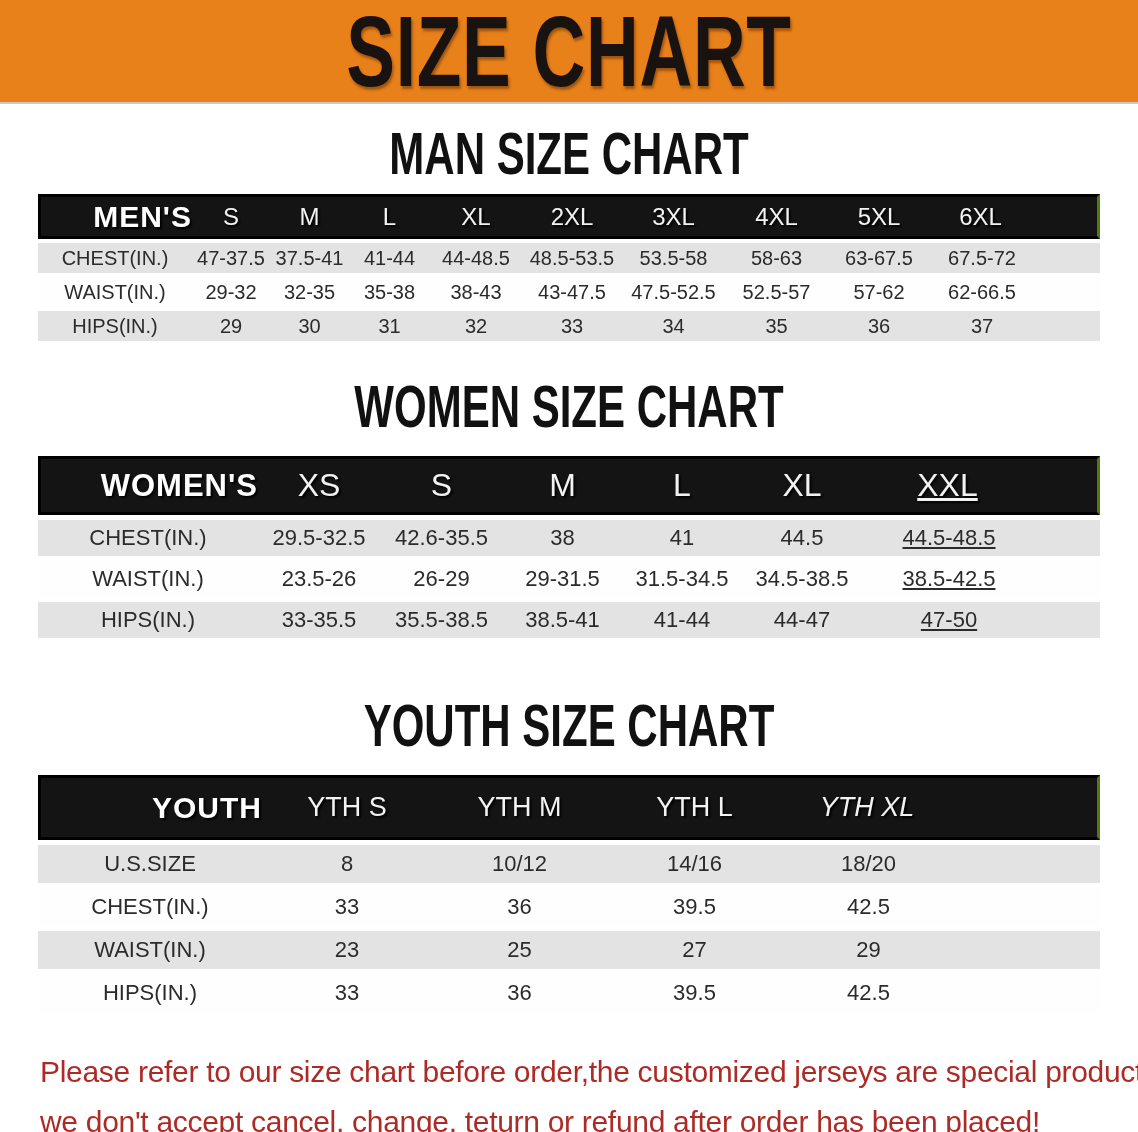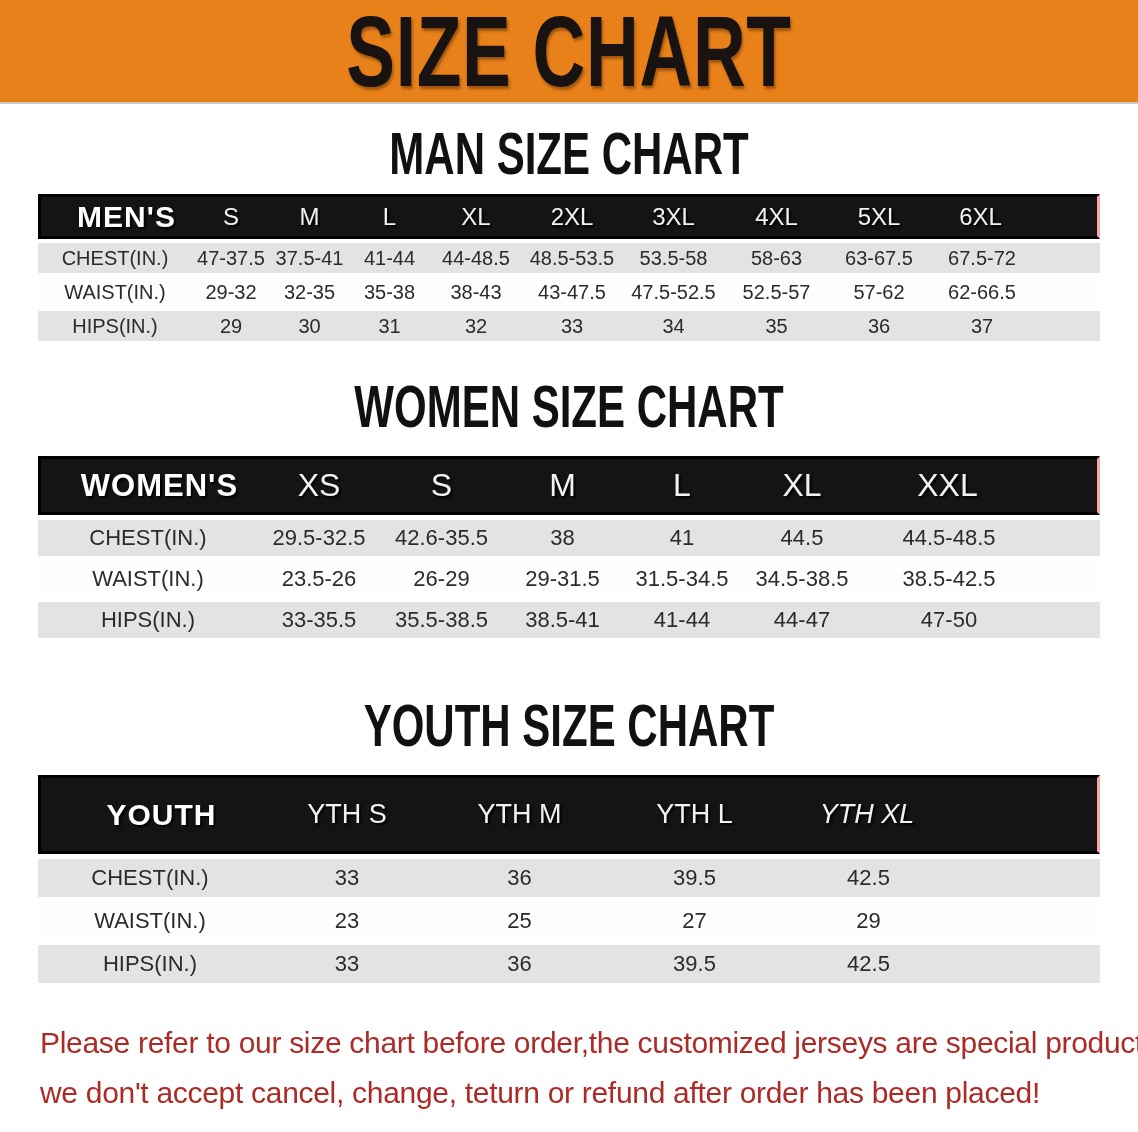--- a/index.html
+++ b/index.html
@@ -65,24 +65,24 @@
     background: #141414;
     color: #f2f2f2;
     border-top: 3px solid #000;
     border-bottom: 3px solid #000;
     font-weight: 500;
     text-shadow: 2px 2px 2px rgba(0,0,0,0.9);
     white-space: nowrap;
     overflow: visible;
   }
   table.t thead th:first-child { border-left: 3px solid #000; }
-  table.t thead th:last-child  { border-right: 3px solid #fca5a5; }
+  table.t thead th:last-child  { border-right: 3px solid #4d7c0f; }
 
   table.t thead th.lbl {
-    text-align: center;
+    text-align: right;
     padding-left: 20px;
     font-weight: bold;
     color: #ffffff;
     letter-spacing: 1px;
   }
 
   table.t tbody td {
     color: #2b2b2b;
     white-space: nowrap;
     vertical-align: middle;
@@ -102,24 +102,24 @@
   .t-men th:last-child, .t-men td:last-child { padding-right: 66px; }
 
   
   .t-women thead th { height: 59px; font-size: 32px; }
   .t-women thead th.lbl { font-size: 31px; }
   .t-women tbody td { height: 36px; font-size: 22px; }
   .t-women th:nth-child(1){ width:220px; } .t-women th:nth-child(2){ width:122px; }
   .t-women th:nth-child(3){ width:123px; } .t-women th:nth-child(4){ width:119px; }
   .t-women th:nth-child(5){ width:120px; } .t-women th:nth-child(6){ width:120px; }
   .t-women th:nth-child(7){ width:238px; }
-  .t-women th:last-child, .t-women td:last-child { padding-right: 64px; }
-
-  
-  .t-youth thead th { height: 79px; font-size: 27px; }
+  .t-women th:last-child, .t-women td:last-child { padding-right: 64px; text-decoration: underline; }
+
+  
+  .t-youth thead th { height: 65px; font-size: 27px; }
   .t-youth thead th.lbl { font-size: 30px; }
   .t-youth tbody td { height: 38px; font-size: 22px; }
   .t-youth th:nth-child(1){ width:224px; } .t-youth th:nth-child(2){ width:170px; }
   .t-youth th:nth-child(3){ width:175px; } .t-youth th:nth-child(4){ width:175px; }
   .t-youth th:nth-child(5){ width:318px;font-style:italic; }
   .t-youth th:last-child, .t-youth td:last-child { padding-right: 145px; }
 
   
   .note {
     margin: 30px 38px 0 40px;
@@ -248,20 +248,27 @@
         <tr>
           <th class="lbl">YOUTH</th>
           <th>YTH S</th>
           <th>YTH M</th>
           <th>YTH L</th>
           <th>YTH XL</th>
         </tr>
       </thead>
     <tbody>
         <tr>
+          <td>U.S.SIZE</td>
+          <td>8</td>
+          <td>10/12</td>
+          <td>14/16</td>
+          <td>18/20</td>
+        </tr>
+        <tr>
           <td>CHEST(IN.)</td>
           <td>33</td>
           <td>36</td>
           <td>39.5</td>
           <td>42.5</td>
         </tr>
         <tr>
           <td>WAIST(IN.)</td>
           <td>23</td>
           <td>25</td>

